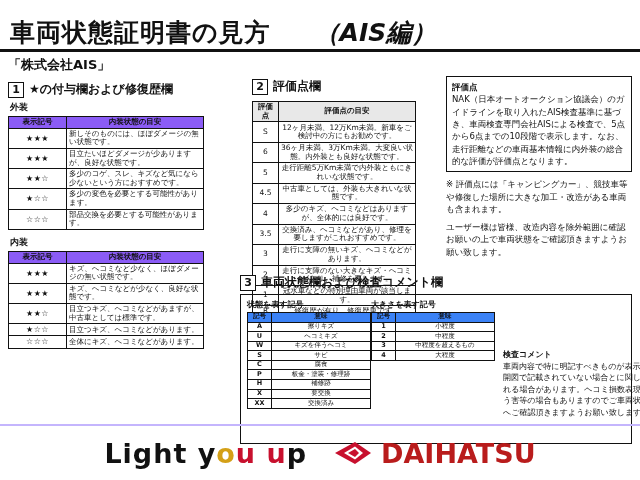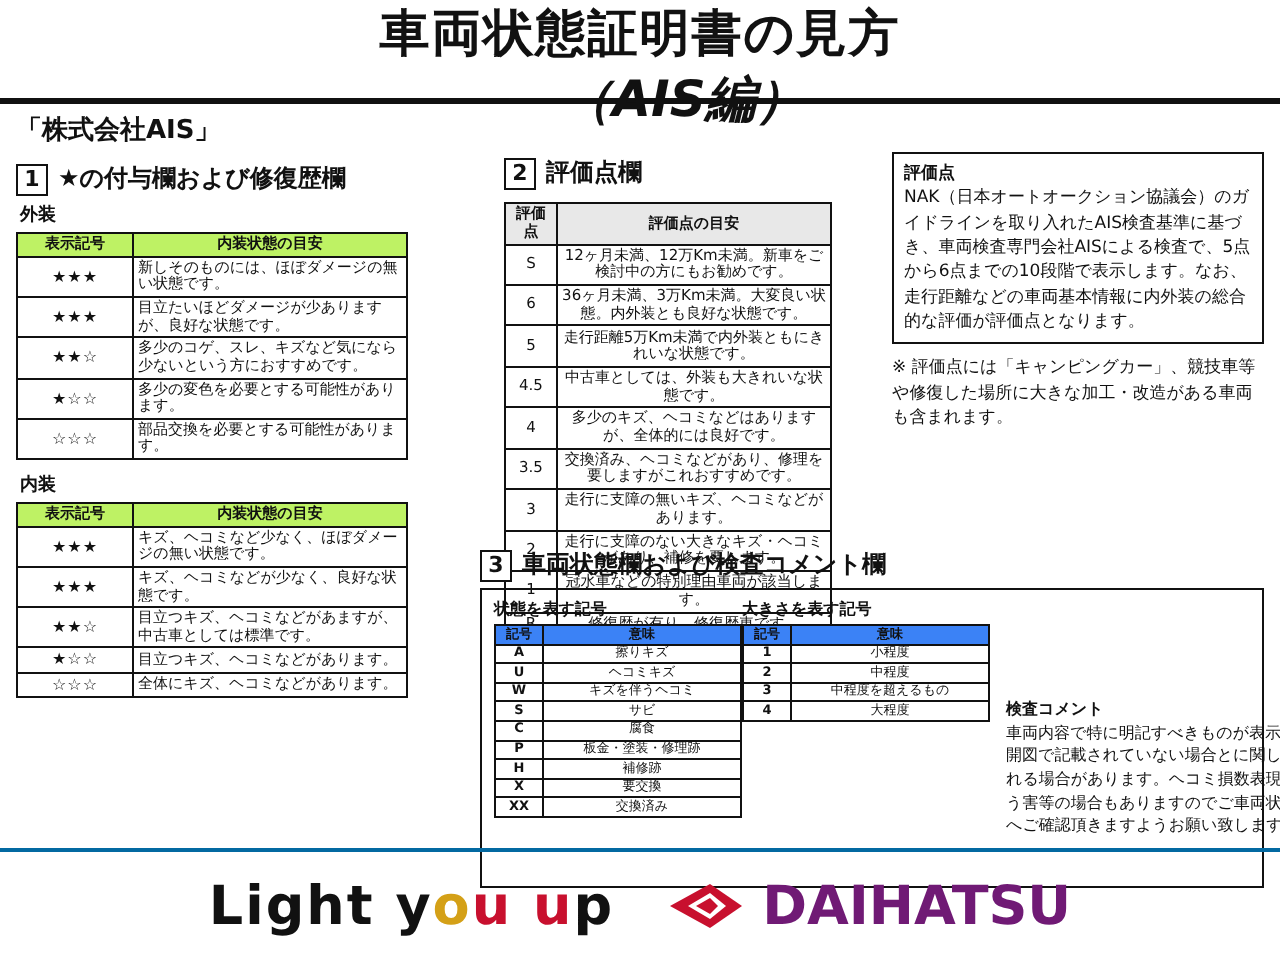--- a/index.html
+++ b/index.html
@@ -8,21 +8,21 @@
     width:640px; height:480px; background:#ffffff;
     font-family:"DejaVu Sans", sans-serif;
     color:#111; overflow:hidden;
   }
   .page { position:relative; width:640px; height:480px; }
 
   
   .header {
     position:absolute; left:0; top:0; width:640px; height:52px;
     border-bottom:3px solid #111;
-    display:flex; align-items:center; padding:0 10px;flex-direction:column;
+    display:flex; align-items:flex-end; padding:0 10px;
   }
   .header-title {
     font-size:25px; font-weight:bold; letter-spacing:1px; white-space:nowrap;
   }
   .header-sub {
     font-size:25px; font-weight:bold; margin-left:44px; white-space:nowrap;font-style:italic;
   }
 
   
   .company {
@@ -50,21 +50,21 @@
 
   table.grid {
     border-collapse:collapse; width:100%;
     font-size:7.5px; table-layout:fixed;
   }
   table.grid th, table.grid td {
     border:0.8px solid #111; padding:1px 2px; line-height:1.15;
     vertical-align:middle;
   }
   table.grid th {
-    background:#bef264; font-weight:bold; text-align:center; font-size:7.5px;
+    background:#8b5cf6; font-weight:bold; text-align:center; font-size:7.5px;
   }
   .c-star { width:58px; text-align:center; white-space:nowrap; letter-spacing:0px;}
   .c-desc { text-align:left; }
 
   
   .stars { font-size:8px; letter-spacing:0.5px; }
 
   
   table.eval { border-collapse:collapse; width:100%; font-size:7.5px; table-layout:fixed; }
   table.eval th, table.eval td { border:0.8px solid #111; padding:1.1px 2px; line-height:1.15; }
@@ -92,32 +92,32 @@
   table.sym td.v { text-align:center; }
   .comment {
     position:absolute; left:262px; top:54px; width:238px;
     font-size:8px; line-height:1.45;
   }
   .comment .ct { font-weight:bold; font-size:8px; }
 
   
   .footer {
     position:absolute; left:0; bottom:0; width:640px; height:56px;
-    border-top:2px solid #0369a1; display:flex; align-items:center; justify-content:center;
+    border-top:2px solid #c4b5fd; display:flex; align-items:center; justify-content:center;
     gap:26px;
   }
   .lightyouup { font-size:27px; font-weight:bold; letter-spacing:1px; white-space:nowrap;}
   .lightyouup .o { color:#d4a017; }
   .lightyouup .u1 { color:#c8102e; }
   .daihatsu-wrap { display:flex; align-items:center; gap:8px; }
   .d-logo {
     width:40px; height:28px; position:relative;
   }
   .d-logo svg { display:block; }
-  .daihatsu-text { font-size:27px; font-weight:bold; color:#701a75; letter-spacing:0px; }
+  .daihatsu-text { font-size:27px; font-weight:bold; color:#b91c1c; letter-spacing:0px; }
 </style>
 </head>
 <body>
 
 <div class="page">
 
   <div class="header">
     <div class="header-title">車両状態証明書の見方</div>
     <div class="header-sub">（AIS編）</div>
   </div>
@@ -249,20 +249,21 @@
       </tbody>
     </table>
   </div>
 
   <div class="col-right">
     <div class="notebox">
       <div style="font-weight:bold;">評価点</div>
       <div>NAK（日本オートオークション協議会）のガイドラインを取り入れたAIS検査基準に基づき、車両検査専門会社AISによる検査で、5点から6点までの10段階で表示します。なお、走行距離などの車両基本情報に内外装の総合的な評価が評価点となります。</div>
     </div>
     <div class="noteline">※ 評価点には「キャンピングカー」、競技車等や修復した場所に大きな加工・改造がある車両も含まれます。</div>
+    <div class="noteline">ユーザー様は皆様、改造内容を除外範囲に確認お願いの上で車両状態をご確認頂きますようお願い致します。</div>
   </div>
 
   <div class="sec3">
     <div>
       <span class="secnum">3</span><span class="sectitle">車両状態欄および検査コメント欄</span>
     </div>
     <div class="sec3-inner">
       <div class="sym-wrap">
         <div class="sym-col">
           <h4>状態を表す記号</h4>

